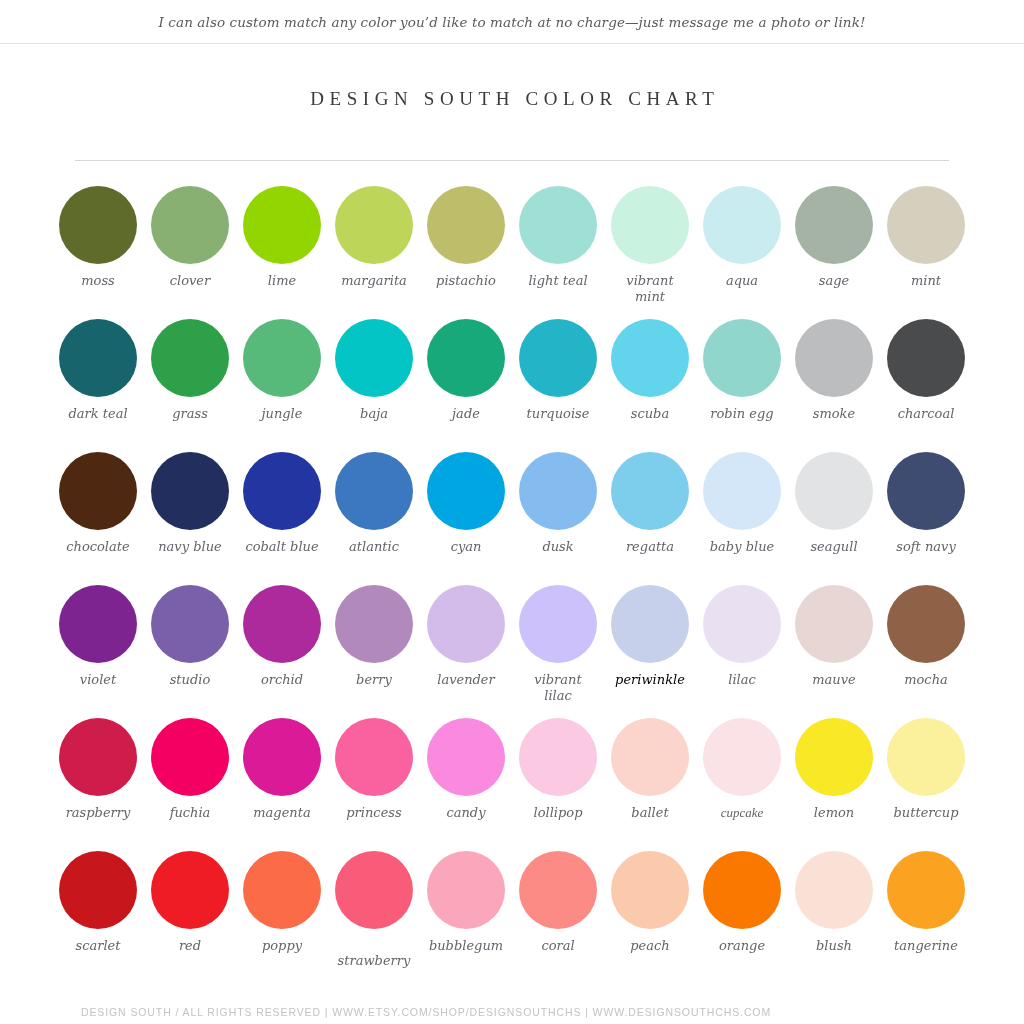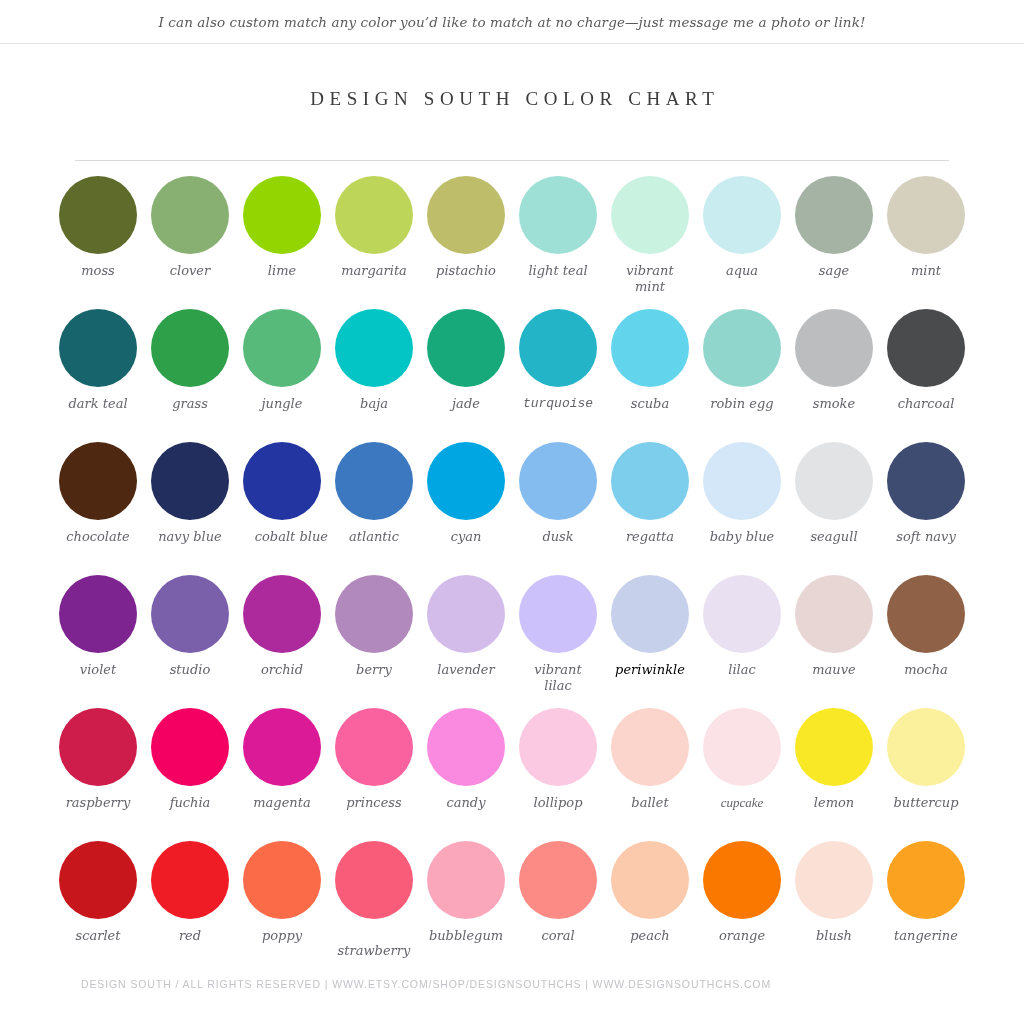--- a/index.html
+++ b/index.html
@@ -54,21 +54,21 @@
     top: 160px;
     left: 75px;
     width: 874px;
     height: 1px;
     background: #d8d8d8;
   }
 
   
   .swatch-grid {
     position: absolute;
-    top: 176px;
+    top: 186px;
     left: 52px;
     width: 920px;
   }
   .swatch-row {
     display: flex;
     width: 920px;
     height: 133px;
   }
   .swatch-cell {
     width: 92px;
@@ -90,21 +90,21 @@
     line-height: 16px;
     color: #63636a;
     text-align: center;
     width: 92px;
     white-space: pre-line;
   }
 
   
   .footer {
     position: absolute;
-    bottom: 34px; left: 0;
+    bottom: 6px; left: 0;
     width: 852px;
     text-align: center;
   }
   .footer-text {
     font-family: "Liberation Sans", sans-serif;
     font-size: 10.5px;
     letter-spacing: 0.9px;
     color: #c3c3c8;
     white-space: nowrap;
   }
@@ -182,21 +182,21 @@
         <div class="swatch-cell">
           <div class="swatch-dot" style="background: rgb(4, 197, 197);"></div>
           <div class="swatch-label" style="color: rgb(99, 99, 106);">baja</div>
         </div>
         <div class="swatch-cell">
           <div class="swatch-dot" style="background: rgb(24, 169, 123);"></div>
           <div class="swatch-label" style="color: rgb(99, 99, 106);">jade</div>
         </div>
         <div class="swatch-cell">
           <div class="swatch-dot" style="background: rgb(35, 180, 200);"></div>
-          <div class="swatch-label" style="color: rgb(99, 99, 106); font-family: Liberation Mono, monospace;">turquoise</div>
+          <div class="swatch-label" style="color: rgb(99, 99, 106);">turquoise</div>
         </div>
         <div class="swatch-cell">
           <div class="swatch-dot" style="background: rgb(98, 212, 236);"></div>
           <div class="swatch-label" style="color: rgb(99, 99, 106);">scuba</div>
         </div>
         <div class="swatch-cell">
           <div class="swatch-dot" style="background: rgb(144, 214, 205);"></div>
           <div class="swatch-label" style="color: rgb(99, 99, 106);">robin egg</div>
         </div>
         <div class="swatch-cell">
@@ -212,21 +212,21 @@
         <div class="swatch-cell">
           <div class="swatch-dot" style="background: rgb(78, 40, 16);"></div>
           <div class="swatch-label" style="color: rgb(99, 99, 106);">chocolate</div>
         </div>
         <div class="swatch-cell">
           <div class="swatch-dot" style="background: rgb(34, 47, 94);"></div>
           <div class="swatch-label" style="color: rgb(99, 99, 106);">navy blue</div>
         </div>
         <div class="swatch-cell">
           <div class="swatch-dot" style="background: rgb(35, 53, 160);"></div>
-          <div class="swatch-label" style="color: rgb(99, 99, 106); text-align: right;">cobalt blue</div>
+          <div class="swatch-label" style="color: rgb(99, 99, 106);">cobalt blue</div>
         </div>
         <div class="swatch-cell">
           <div class="swatch-dot" style="background: rgb(59, 120, 191);"></div>
           <div class="swatch-label" style="color: rgb(99, 99, 106);">atlantic</div>
         </div>
         <div class="swatch-cell">
           <div class="swatch-dot" style="background: rgb(0, 166, 226);"></div>
           <div class="swatch-label" style="color: rgb(99, 99, 106);">cyan</div>
         </div>
         <div class="swatch-cell">

